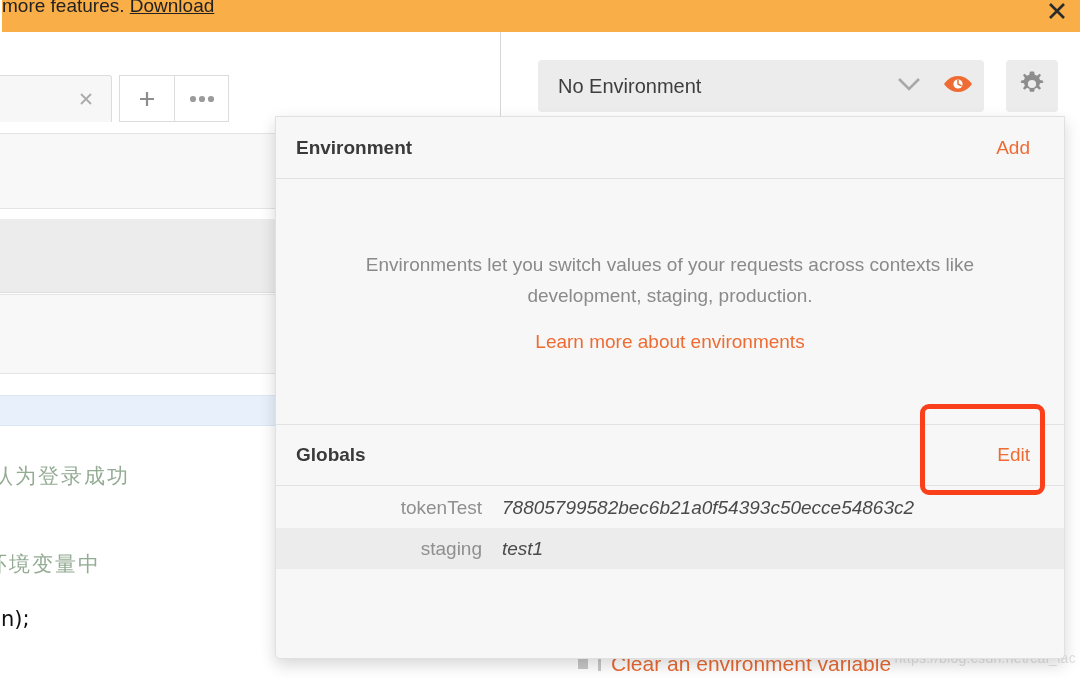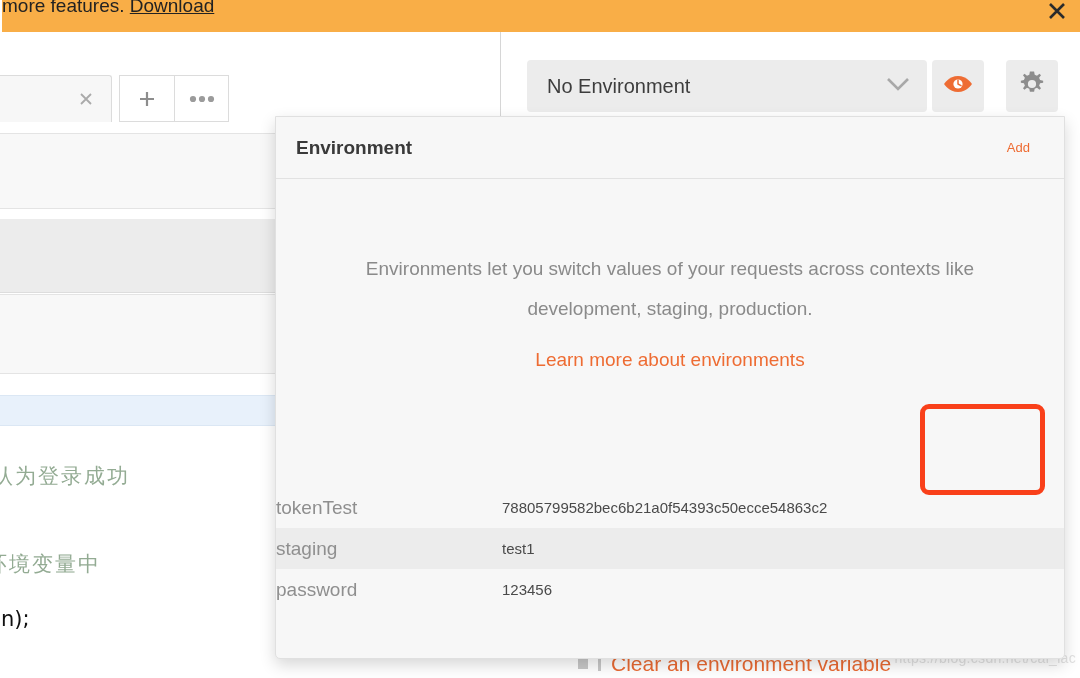--- a/index.html
+++ b/index.html
@@ -93,21 +93,21 @@
   .snippet-text { font-size: 21px; color: #EA6A33; white-space: nowrap; }
 
   .watermark {
     position: absolute; right: 4px; top: 650px;
     font-size: 14px; color: #e2e2e2; white-space: nowrap;
     letter-spacing: .3px;
   }
 
   
   .env-select {
-    position: absolute; left: 527px; top: 60px;
+    position: absolute; left: 538px; top: 60px;
     width: 400px; height: 52px;
     background: #ececec; border-radius: 4px;
     display: flex; align-items: center; justify-content: space-between;
     padding: 0 16px 0 20px; cursor: pointer;
   }
   .env-select-label { font-size: 20px; color: #3d3d3d; }
   .icon-btn {
     position: absolute; top: 60px; width: 52px; height: 52px;
     background: #ececec; border-radius: 4px;
     display: flex; align-items: center; justify-content: center; cursor: pointer;
@@ -124,49 +124,49 @@
     border-radius: 0 0 5px 5px;
     box-shadow: 0 6px 16px rgba(0,0,0,.16);
     overflow: hidden;
   }
   .panel-head {
     height: 62px; display: flex; align-items: center; justify-content: space-between;
     padding: 0 34px 0 20px;
     border-bottom: 1px solid #e2e2e2;
   }
   .panel-head-title { font-size: 19px; font-weight: bold; color: #3a3a3a; }
-  .link-orange { font-size: 13px; color: #EE6C33; cursor: pointer; }
+  .link-orange { font-size: 19px; color: #EE6C33; cursor: pointer; }
 
   .panel-body {
     padding: 42px 60px 0 60px;
     text-align: center;
   }
   .panel-body-title { font-size: 20px; color: #6b6b6b; }
   .panel-body-desc {
-    margin-top: 28px; font-size: 19px; color: #8a8a8a; line-height: 40px;
+    margin-top: 28px; font-size: 19px; color: #8a8a8a; line-height: 31px;
   }
   .panel-body-link { margin-top: 20px; font-size: 19px; color: #EE6C33; cursor: pointer; display:inline-block; }
 
   .globals-head {
     position: absolute; left: 0; top: 307px; width: 100%; height: 62px;
     display: flex; align-items: center; justify-content: space-between;
     padding: 0 34px 0 20px;
     border-top: 1px solid #e2e2e2; border-bottom: 1px solid #e2e2e2;
     background: #f7f7f7;
   }
   .globals-title { font-size: 19px; font-weight: bold; color: #3a3a3a; }
 
   .globals-table { position: absolute; left: 0; top: 370px; width: 100%; }
   .grow { display: flex; align-items: center; height: 41px; background: #f7f7f7; }
   .grow.alt { background: #ececec; }
   .gkey {
-    width: 226px; padding-right: 20px;
+    width: 226px; text-align: right; padding-right: 20px;
     font-size: 19px; color: #8f8f8f; white-space: nowrap;
   }
-  .gval { font-size: 15px; color: #4a4a4a; white-space: nowrap; }
+  .gval { font-size: 19px; color: #4a4a4a; white-space: nowrap; font-style: italic; }
 
   
   .annotation {
     position: absolute; left: 920px; top: 404px;
     width: 125px; height: 91px;
     border: 5px solid #F9401A; border-radius: 9px;
     pointer-events: none;
   }
 </style>
 </head>
@@ -263,32 +263,32 @@
     <div class="panel-head">
       <span class="panel-head-title">Environment</span>
       <span class="link-orange">Add</span>
     </div>
 
     <div class="panel-body">
       <div class="panel-body-desc">Environments let you switch values of your requests across contexts like development, staging, production.</div>
       <div class="panel-body-link">Learn more about environments</div>
     </div>
 
+    <div class="globals-head">
+      <span class="globals-title">Globals</span>
+      <span class="link-orange">Edit</span>
+    </div>
 
     <div class="globals-table">
       <div class="grow">
         <span class="gkey">tokenTest</span>
         <span class="gval">78805799582bec6b21a0f54393c50ecce54863c2</span>
       </div>
       <div class="grow alt">
         <span class="gkey">staging</span>
         <span class="gval">test1</span>
       </div>
-      <div class="grow">
-        <span class="gkey">password</span>
-        <span class="gval">123456</span>
-      </div>
     </div>
   </div>
 
   <div class="annotation"></div>
 
 </div>
 
 </body></html>

